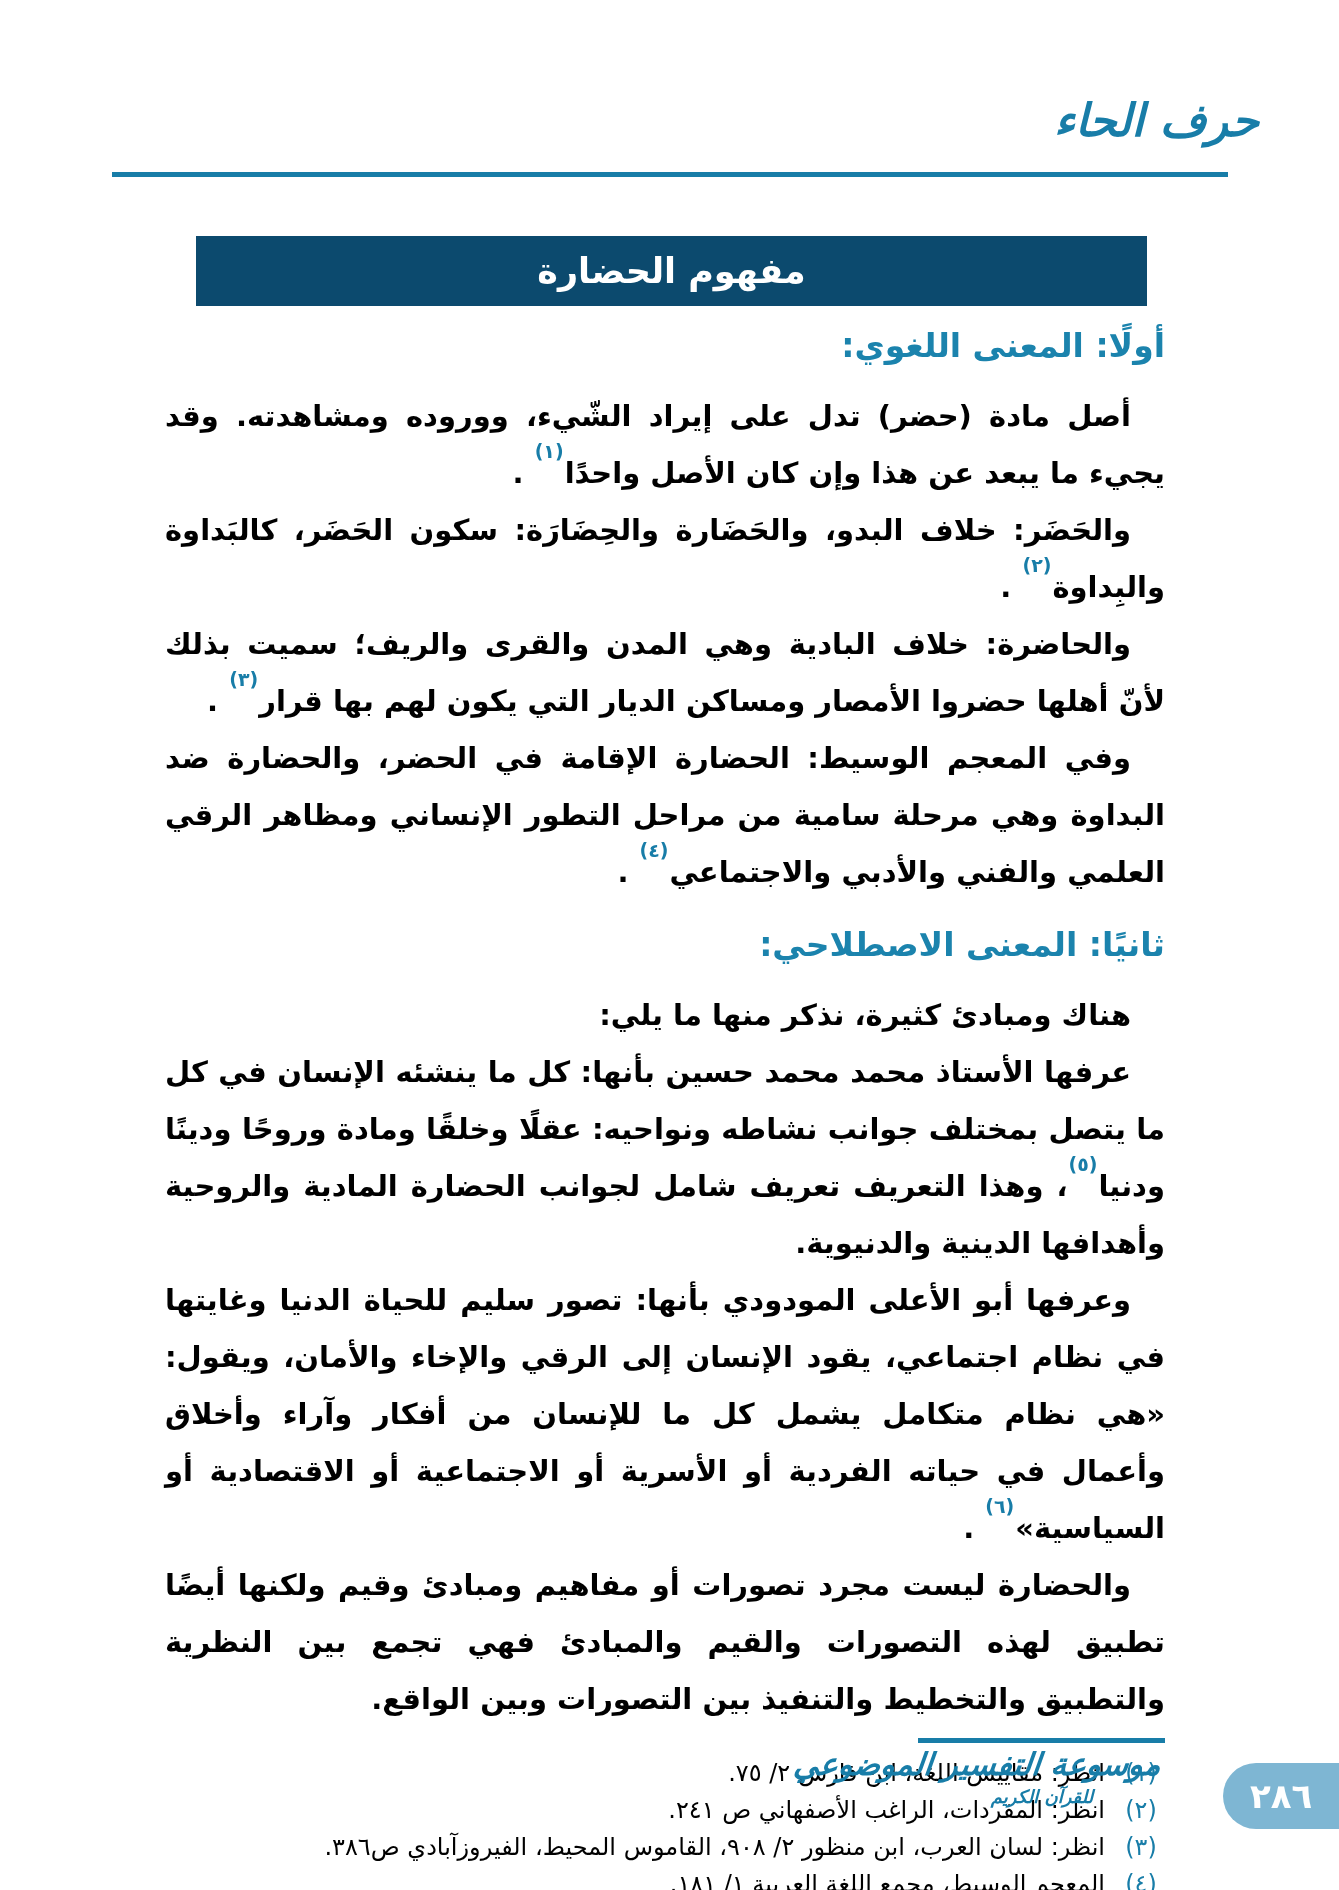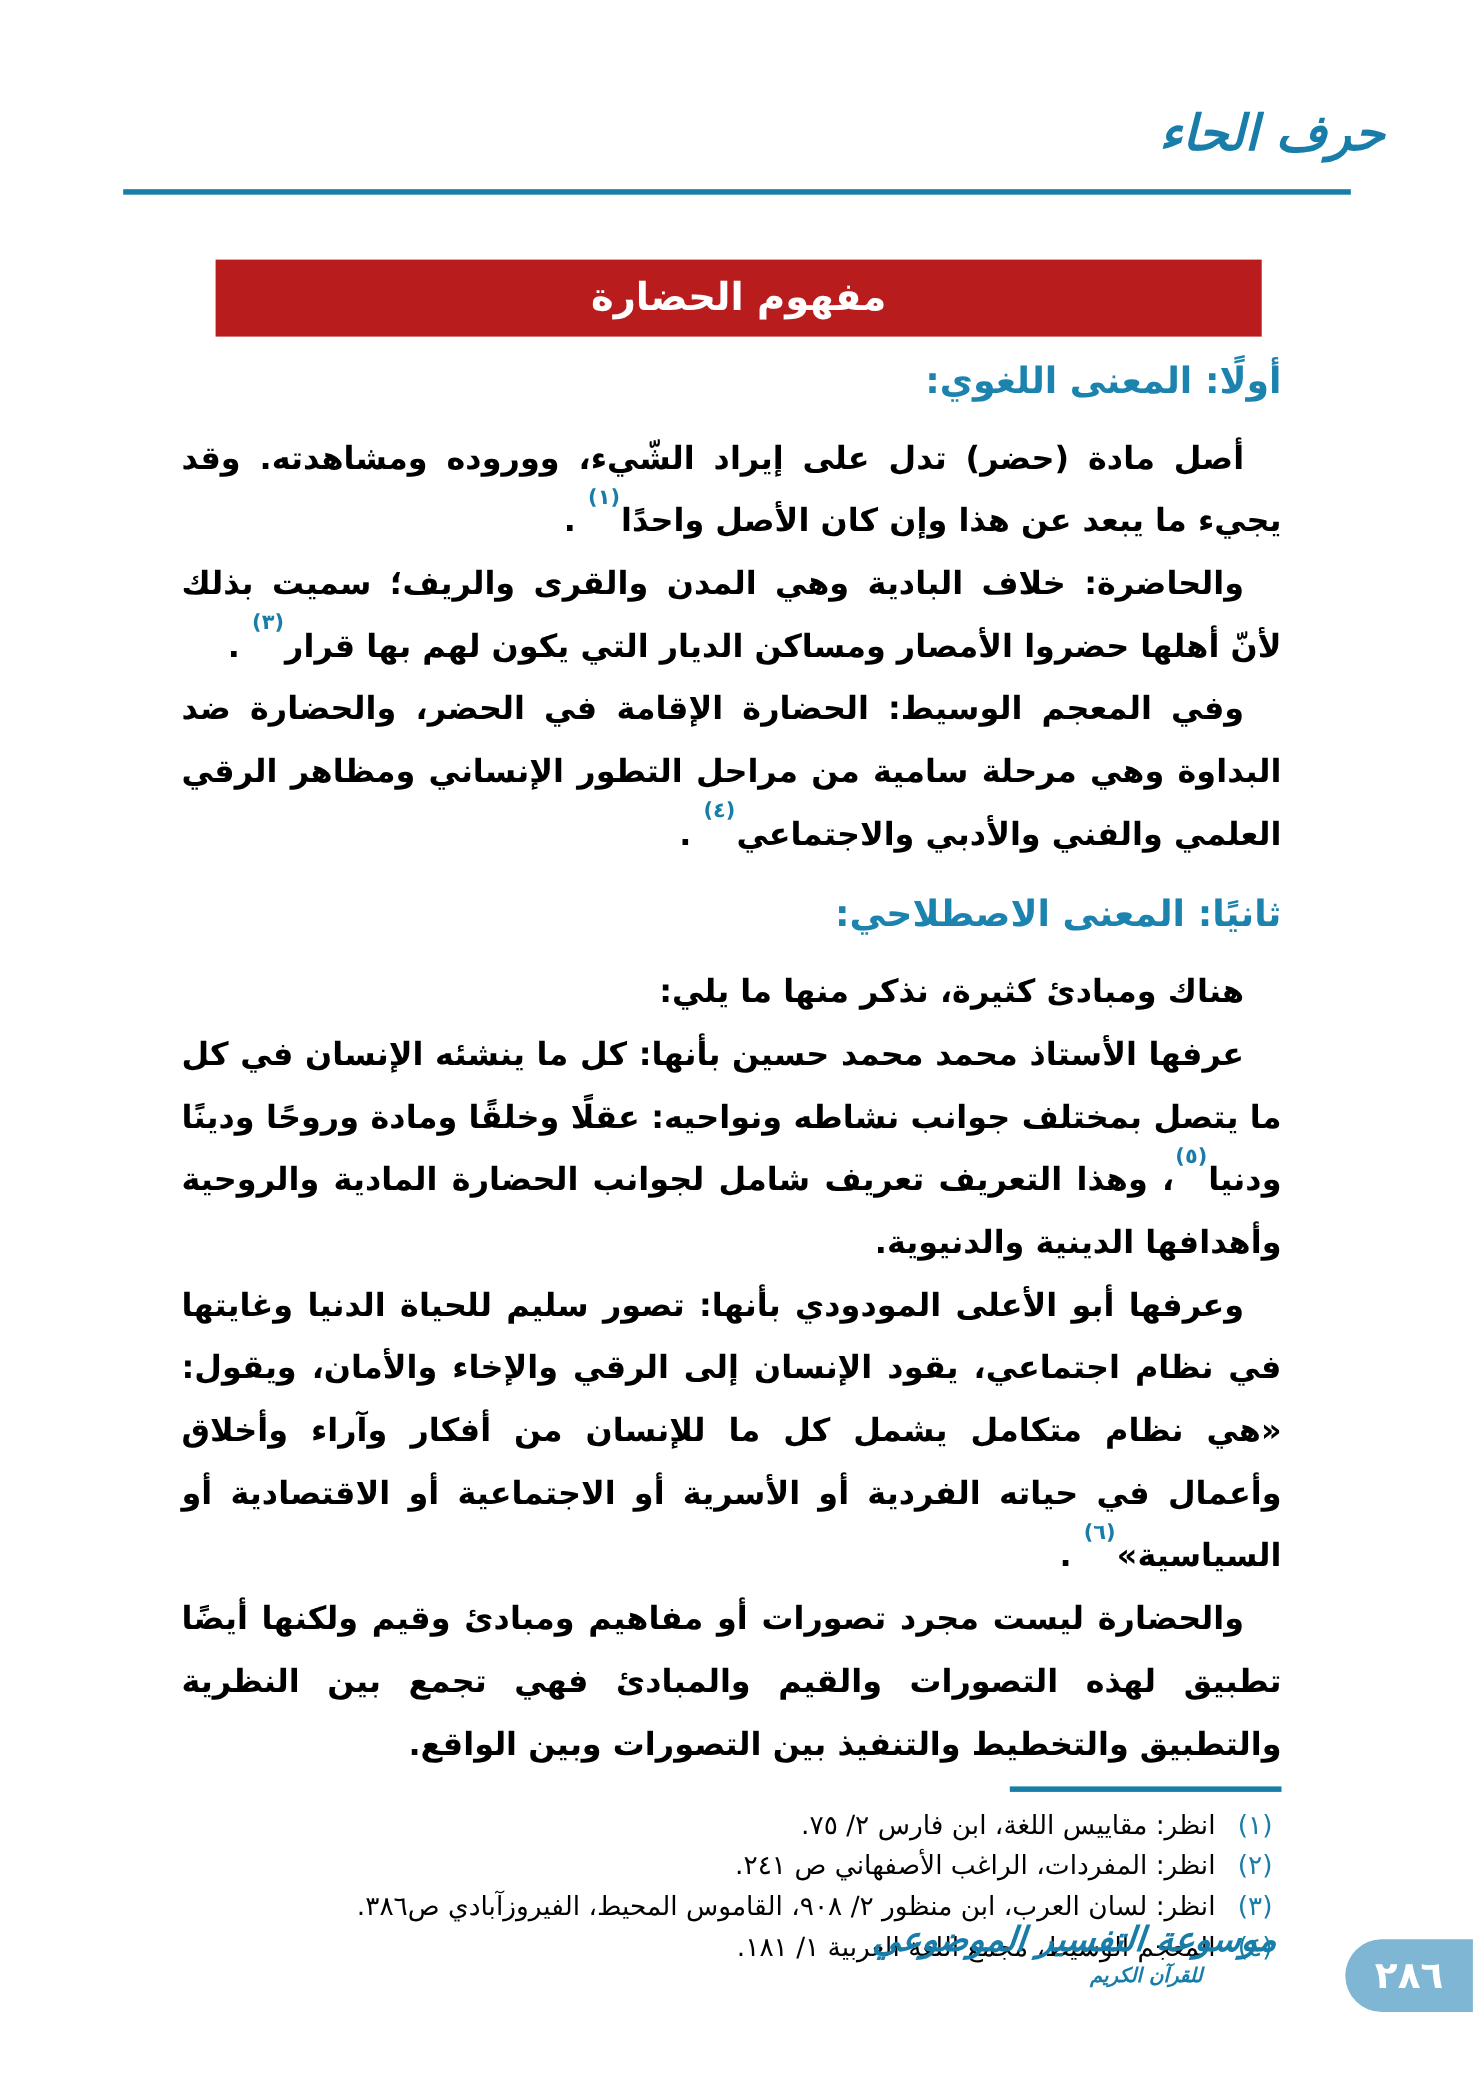--- a/index.html
+++ b/index.html
@@ -13,21 +13,21 @@
     position:absolute;top:94px;right:80px;
     color:#187da8;font-size:45px;font-weight:bold;font-style:italic;
     letter-spacing:-1px;white-space:nowrap;
   }
   .header-rule{
     position:absolute;top:172px;left:112px;width:1116px;height:5px;
     background:#187da8;
   }
   .title-banner{
     position:absolute;top:236px;left:196px;width:951px;height:70px;
-    background:#b91c1c;display:flex;align-items:center;justify-content:center;
+    background:#0c4a6e;display:flex;align-items:center;justify-content:center;
   }
   .title-banner .banner-text{
     color:#ffffff;font-size:35px;font-weight:bold;
   }
   .content{
     position:absolute;top:316px;right:174px;width:1000px;
     text-align:justify;
   }
   .content h2.heading{
     color:#1b83ad;font-size:33px;font-weight:bold;
@@ -84,20 +84,21 @@
   <div class="header-rule"></div>
 
   <div class="title-banner">
     <span class="banner-text">مفهوم الحضارة</span>
   </div>
 
   <div class="content" id="content">
 
   <h2 class="heading">أولًا: المعنى اللغوي:</h2>
       <p class="para">أصل مادة (حضر) تدل على إيراد الشّيء، ووروده ومشاهدته. وقد يجيء ما يبعد عن هذا وإن كان الأصل واحدًا<sup class="fnref">(١)</sup> .</p>
+      <p class="para">والحَضَر: خلاف البدو، والحَضَارة والحِضَارَة: سكون الحَضَر، كالبَداوة والبِداوة<sup class="fnref">(٢)</sup> .</p>
       <p class="para">والحاضرة: خلاف البادية وهي المدن والقرى والريف؛ سميت بذلك لأنّ أهلها حضروا الأمصار ومساكن الديار التي يكون لهم بها قرار<sup class="fnref">(٣)</sup> .</p>
       <p class="para">وفي المعجم الوسيط: الحضارة الإقامة في الحضر، والحضارة ضد البداوة وهي مرحلة سامية من مراحل التطور الإنساني ومظاهر الرقي العلمي والفني والأدبي والاجتماعي<sup class="fnref">(٤)</sup> .</p>
       <h2 class="heading">ثانيًا: المعنى الاصطلاحي:</h2>
       <p class="para">هناك ومبادئ كثيرة، نذكر منها ما يلي:</p>
       <p class="para">عرفها الأستاذ محمد محمد حسين بأنها: كل ما ينشئه الإنسان في كل ما يتصل بمختلف جوانب نشاطه ونواحيه: عقلًا وخلقًا ومادة وروحًا ودينًا ودنيا<sup class="fnref">(٥)</sup>، وهذا التعريف تعريف شامل لجوانب الحضارة المادية والروحية وأهدافها الدينية والدنيوية.</p>
       <p class="para">وعرفها أبو الأعلى المودودي بأنها: تصور سليم للحياة الدنيا وغايتها في نظام اجتماعي، يقود الإنسان إلى الرقي والإخاء والأمان، ويقول: «هي نظام متكامل يشمل كل ما للإنسان من أفكار وآراء وأخلاق وأعمال في حياته الفردية أو الأسرية أو الاجتماعية أو الاقتصادية أو السياسية»<sup class="fnref">(٦)</sup> .</p>
       <p class="para">والحضارة ليست مجرد تصورات أو مفاهيم ومبادئ وقيم ولكنها أيضًا تطبيق لهذه التصورات والقيم والمبادئ فهي تجمع بين النظرية والتطبيق والتخطيط والتنفيذ بين التصورات وبين الواقع.</p>
       <div class="fn-rule"></div>
       <div class="footnotes">
         <div class="footnote">

